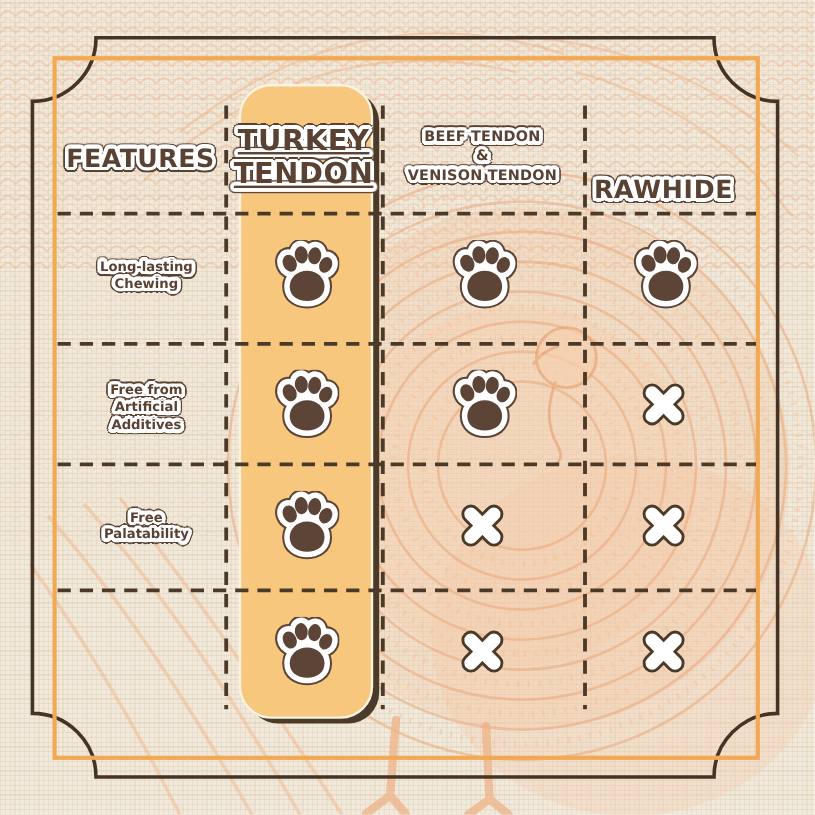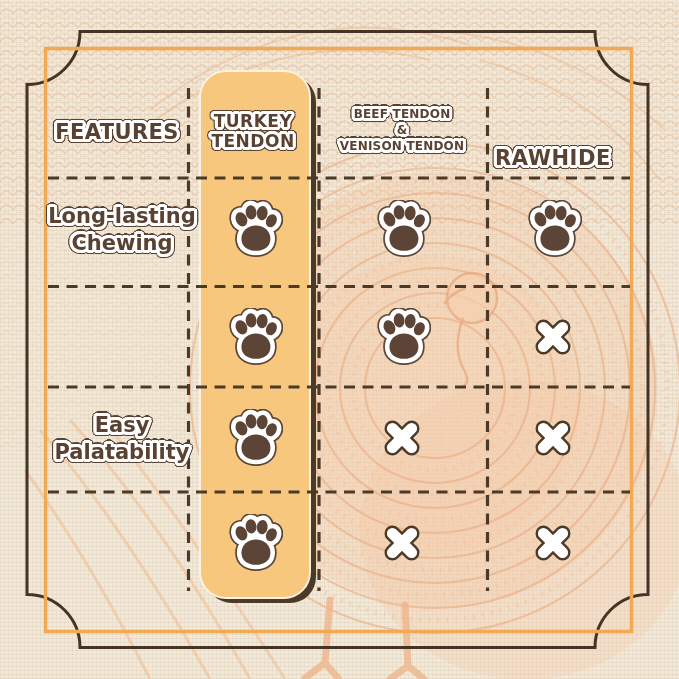--- a/index.html
+++ b/index.html
@@ -23,24 +23,24 @@
       -2.2px -2.2px 0 #fff, 2.2px -2.2px 0 #fff, -2.2px 2.2px 0 #fff, 2.2px 2.2px 0 #fff,
       -2.9px -1.3px 0 #fff, 2.9px -1.3px 0 #fff, -2.9px 1.3px 0 #fff, 2.9px 1.3px 0 #fff,
       -1.3px -2.9px 0 #fff, 1.3px -2.9px 0 #fff, -1.3px 2.9px 0 #fff, 1.3px 2.9px 0 #fff,
       
       -4.3px 0 0 #5a4233, 4.3px 0 0 #5a4233, 0 -4.3px 0 #5a4233, 0 4.3px 0 #5a4233,
       -3.1px -3.1px 0 #5a4233, 3.1px -3.1px 0 #5a4233, -3.1px 3.1px 0 #5a4233, 3.1px 3.1px 0 #5a4233,
       -4px -1.7px 0 #5a4233, 4px -1.7px 0 #5a4233, -4px 1.7px 0 #5a4233, 4px 1.7px 0 #5a4233,
       -1.7px -4px 0 #5a4233, 1.7px -4px 0 #5a4233, -1.7px 4px 0 #5a4233, 1.7px 4px 0 #5a4233;
   }
   .features-h{left:117px;top:132px;font-size:21px;letter-spacing:.4px;}
-  .col-turkey{left:253px;top:131px;font-size:17px;line-height:1.18;letter-spacing:.5px;}
+  .col-turkey{left:253px;top:131px;font-size:24px;line-height:1.18;letter-spacing:.5px;text-decoration:underline;}
   .col-beef{left:402px;top:130px;font-size:12px;line-height:1.35;letter-spacing:.2px;}
   .col-rawhide{left:553px;top:134px;font-size:21px;letter-spacing:.6px;margin-top:24px;}
-  .rowlabel{font-size:21px;line-height:1.3;}
+  .rowlabel{font-size:11px;line-height:1.3;}
   .r0{left:122px;top:230px;} .r1{left:122px;top:340px;}
   .r2{left:122px;top:439px;} .r3{left:122px;top:544px;}
   .cell{position:absolute;transform:translate(-50%,-50%);line-height:0;}
   #icon-defs{position:absolute;width:0;height:0;overflow:hidden;}
 </style>
 </head>
 <body>
 
 <div id="canvas">
 
@@ -145,21 +145,24 @@
   <div class="sticker features-h">FEATURES</div>
   <div class="sticker col-turkey">TURKEY
 TENDON</div>
   <div class="sticker col-beef">BEEF TENDON
 &amp;
 VENISON TENDON</div>
   <div class="sticker col-rawhide">RAWHIDE</div>
 
   <div class="sticker rowlabel r0">Long-lasting
 Chewing</div>
-  <div class="sticker rowlabel r2">Easy
+  <div class="sticker rowlabel r1">Free from
+Artificial
+Additives</div>
+  <div class="sticker rowlabel r2">Free
 Palatability</div>
 
   <div class="cell" style="left:254px;top:229px"><svg width="58" height="58" viewBox="0 0 60 60">
         <use href="#paw-sym"></use>
       </svg></div>
   <div class="cell" style="left:402px;top:229px"><svg width="58" height="58" viewBox="0 0 60 60">
         <use href="#paw-sym"></use>
       </svg></div>
   <div class="cell" style="left:553px;top:229px"><svg width="58" height="58" viewBox="0 0 60 60">
         <use href="#paw-sym"></use>

